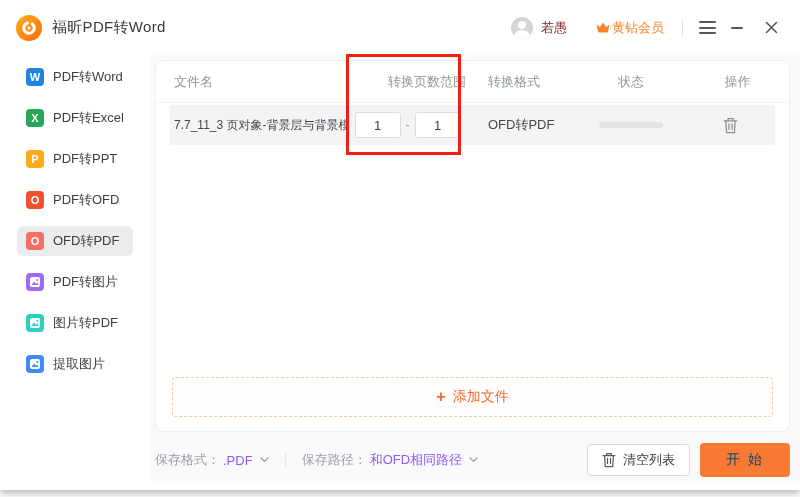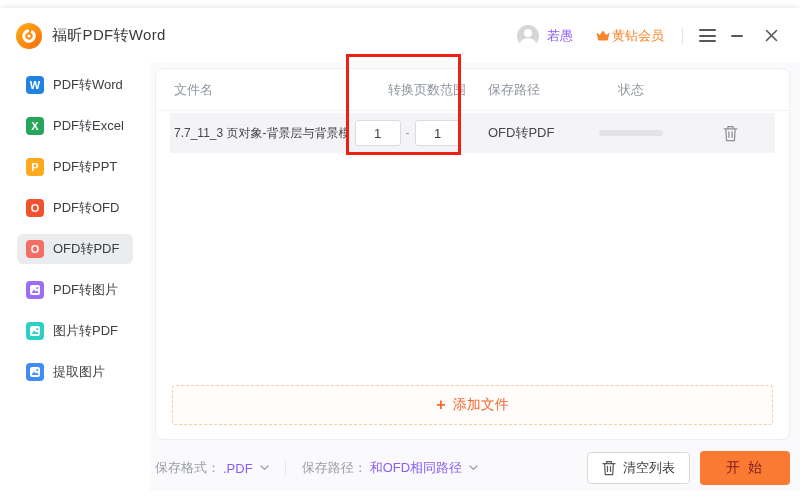--- a/index.html
+++ b/index.html
@@ -3,35 +3,35 @@
 <meta charset="utf-8">
 <style>
   * { box-sizing: border-box; margin: 0; padding: 0; }
   html,body { width:800px; height:497px; }
   body {
     font-family: "Liberation Sans", "DejaVu Sans", sans-serif;
     background:#ffffff; position:relative; overflow:hidden;
     -webkit-font-smoothing: antialiased;
   }
   .window {
-    position:absolute; left:0; top:8px; width:800px; height:490px;
+    position:absolute; left:0; top:0; width:800px; height:490px;
     background:#ffffff; box-shadow:0 3px 8px rgba(0,0,0,0.30);
   }
   
   .titlebar {
     position:absolute; left:0; top:0; right:0; height:55px;
     background:#ffffff; display:flex; align-items:center; padding:0 16px 0 16px;
   }
   .logo { width:26px; height:26px; margin-right:10px; flex:none; }
   .app-title { font-size:15px; color:#3a3a3a; font-weight:500; letter-spacing:.3px; }
   .tb-right { margin-left:auto; display:flex; align-items:center; }
   .avatar { width:22px; height:22px; border-radius:50%; background:#d6d6d8; position:relative; overflow:hidden; flex:none; cursor:pointer; }
   .avatar .head { position:absolute; left:7px; top:4px; width:8px; height:8px; border-radius:50%; background:#fff; }
   .avatar .body { position:absolute; left:3px; top:13px; width:16px; height:12px; border-radius:50%; background:#fff; }
-  .username { font-size:13px; color:#8b5cf6; margin:0 22px 0 8px; }
+  .username { font-size:13px; color:#7f1d1d; margin:0 28px 0 8px; }
   .vip { display:flex; align-items:center; gap:1px; cursor:pointer; }
   .vip-label { font-size:13px; color:#f7852c; }
   .tb-divider { width:1px; height:16px; background:#e3e3e5; margin:0 16px 0 18px; }
   .burger { width:17px; display:flex; flex-direction:column; gap:3.5px; cursor:pointer; padding:2px 0; }
   .burger span { height:2px; background:#55585c; border-radius:1px; }
   .win-btn { width:26px; height:26px; display:flex; align-items:center; justify-content:center; cursor:pointer; margin-left:8px; }
   .min-bar { width:12px; height:2px; background:#55585c; border-radius:1px; }
   
   .sidebar {
     position:absolute; left:0; top:55px; width:150px; bottom:7px;
@@ -95,21 +95,21 @@
   .dd-value { color:#8b5cf6; }
   .dd-chevron { margin-left:4px; display:flex; }
   .foot-divider { width:1px; height:14px; background:#e5e5e7; margin:0 16px; }
   .foot-right { margin-left:auto; display:flex; align-items:center; gap:10px; }
   .clear-btn {
     height:32px; padding:0 14px; background:#fff; border:1px solid #d9d9dc; border-radius:4px;
     display:flex; align-items:center; gap:7px; font-size:13px; color:#3c3e42; cursor:pointer;
   }
   .start-btn {
     width:90px; height:34px; border:none; border-radius:4px; background:#fb7a33;
-    color:#7f1d1d; font-size:14px; cursor:pointer; display:flex; align-items:center; justify-content:center;
+    color:#0c4a6e; font-size:14px; cursor:pointer; display:flex; align-items:center; justify-content:center;
     font-family:"Liberation Sans", "DejaVu Sans", sans-serif; letter-spacing:2px;
   }
   
   .red-box {
     position:absolute; left:346px; top:54px; width:115px; height:101px;
     border:3px solid #f01f14; z-index:30; pointer-events:none;
   }
 </style>
 </head>
 <body>
@@ -211,22 +211,23 @@
           </svg>
       </span>
       <span>提取图片</span>
     </div>
   </div>
 
   <div class="main-panel">
     <div class="thead">
       <div class="col-name">文件名</div>
       <div class="col-range">转换页数范围</div>
-      <div class="col-format">保存路径</div>
+      <div class="col-format">转换格式</div>
       <div class="col-status">状态</div>
+      <div class="col-op">操作</div>
     </div>
 
     <div class="file-row">
       <div class="row-name">7.7_11_3 页对象-背景层与背景模板...</div>
       <div class="row-range">
         <input type="text" value="1" style="">
         <span class="range-sep">-</span>
         <input type="text" value="1" style="">
       </div>
       <div class="row-format">OFD转PDF</div>

